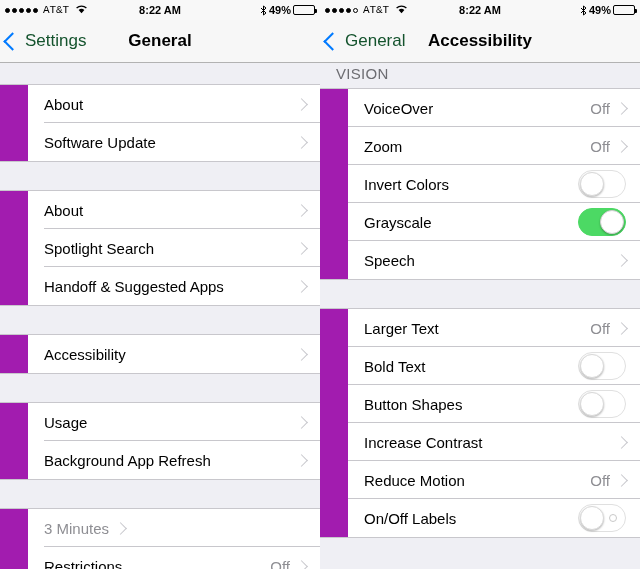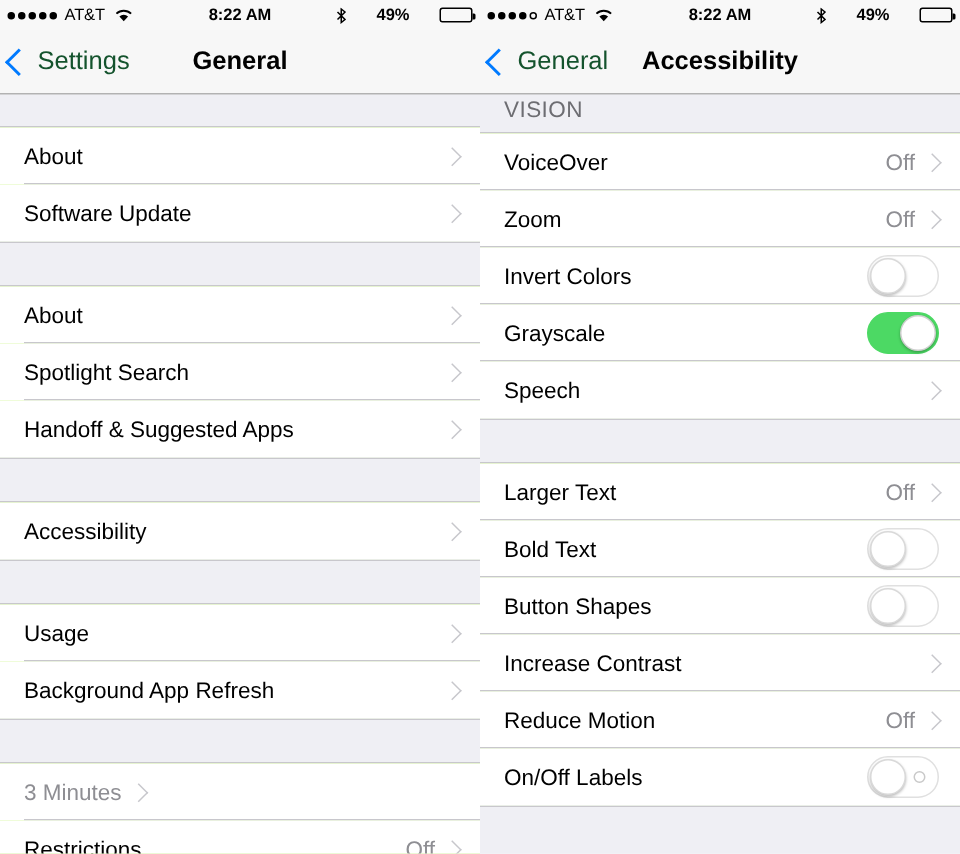--- a/index.html
+++ b/index.html
@@ -34,23 +34,23 @@
     display: flex;
     align-items: center;
     padding: 0 5px;
     font-size: 11px;
     color: #000;
     position: relative;
     box-sizing: border-box;
   }
   .sb-left {
     display: flex;
-    align-items: center;
     gap: 3px;
     flex: 1;
+    font-family: Liberation Mono, monospace;
   }
   .dots { display: flex; gap: 2px; align-items: center; }
   .dot {
     width: 5px; height: 5px;
     border-radius: 50%;
     border: 1px solid #000;
     box-sizing: border-box;
   }
   .dot.filled { background: #000; }
   .dot.hollow { background: transparent; }
@@ -64,21 +64,21 @@
     position: absolute;
     left: 0; right: 0;
     text-align: center;
     font-size: 11px;
     font-weight: bold;
     pointer-events: none;
   }
   .sb-right {
     display: flex;
     align-items: center;
-    gap: 20px;
+    gap: 2px;
     justify-content: flex-end;
     flex: 1;
     z-index: 2;
   }
   .bt-icon { line-height: 0; display: inline-block; }
   .batt-pct { font-size: 11px; font-weight: bold; }
   .battery {
     width: 22px; height: 10px;
     border: 1px solid #000;
     border-radius: 2px;
@@ -152,21 +152,21 @@
     background: #efeff4;
     color: #6d6d72;
     font-size: 15px;
     letter-spacing: 0.3px;
     display: flex;
     align-items: flex-end;
     padding: 0 0 6px 16px;
     border-bottom: 1px solid #c8c7cc;
     box-sizing: border-box;
   }
-  .group { background: #bef264; }
+  .group { background: #a21caf; padding-left: 28px; }
   .row {
     height: 38px;
     background: #fff;
     display: flex;
     align-items: center;
     padding-left: 16px;
     padding-right: 10px;
     position: relative;
     box-sizing: border-box;
     cursor: pointer;

